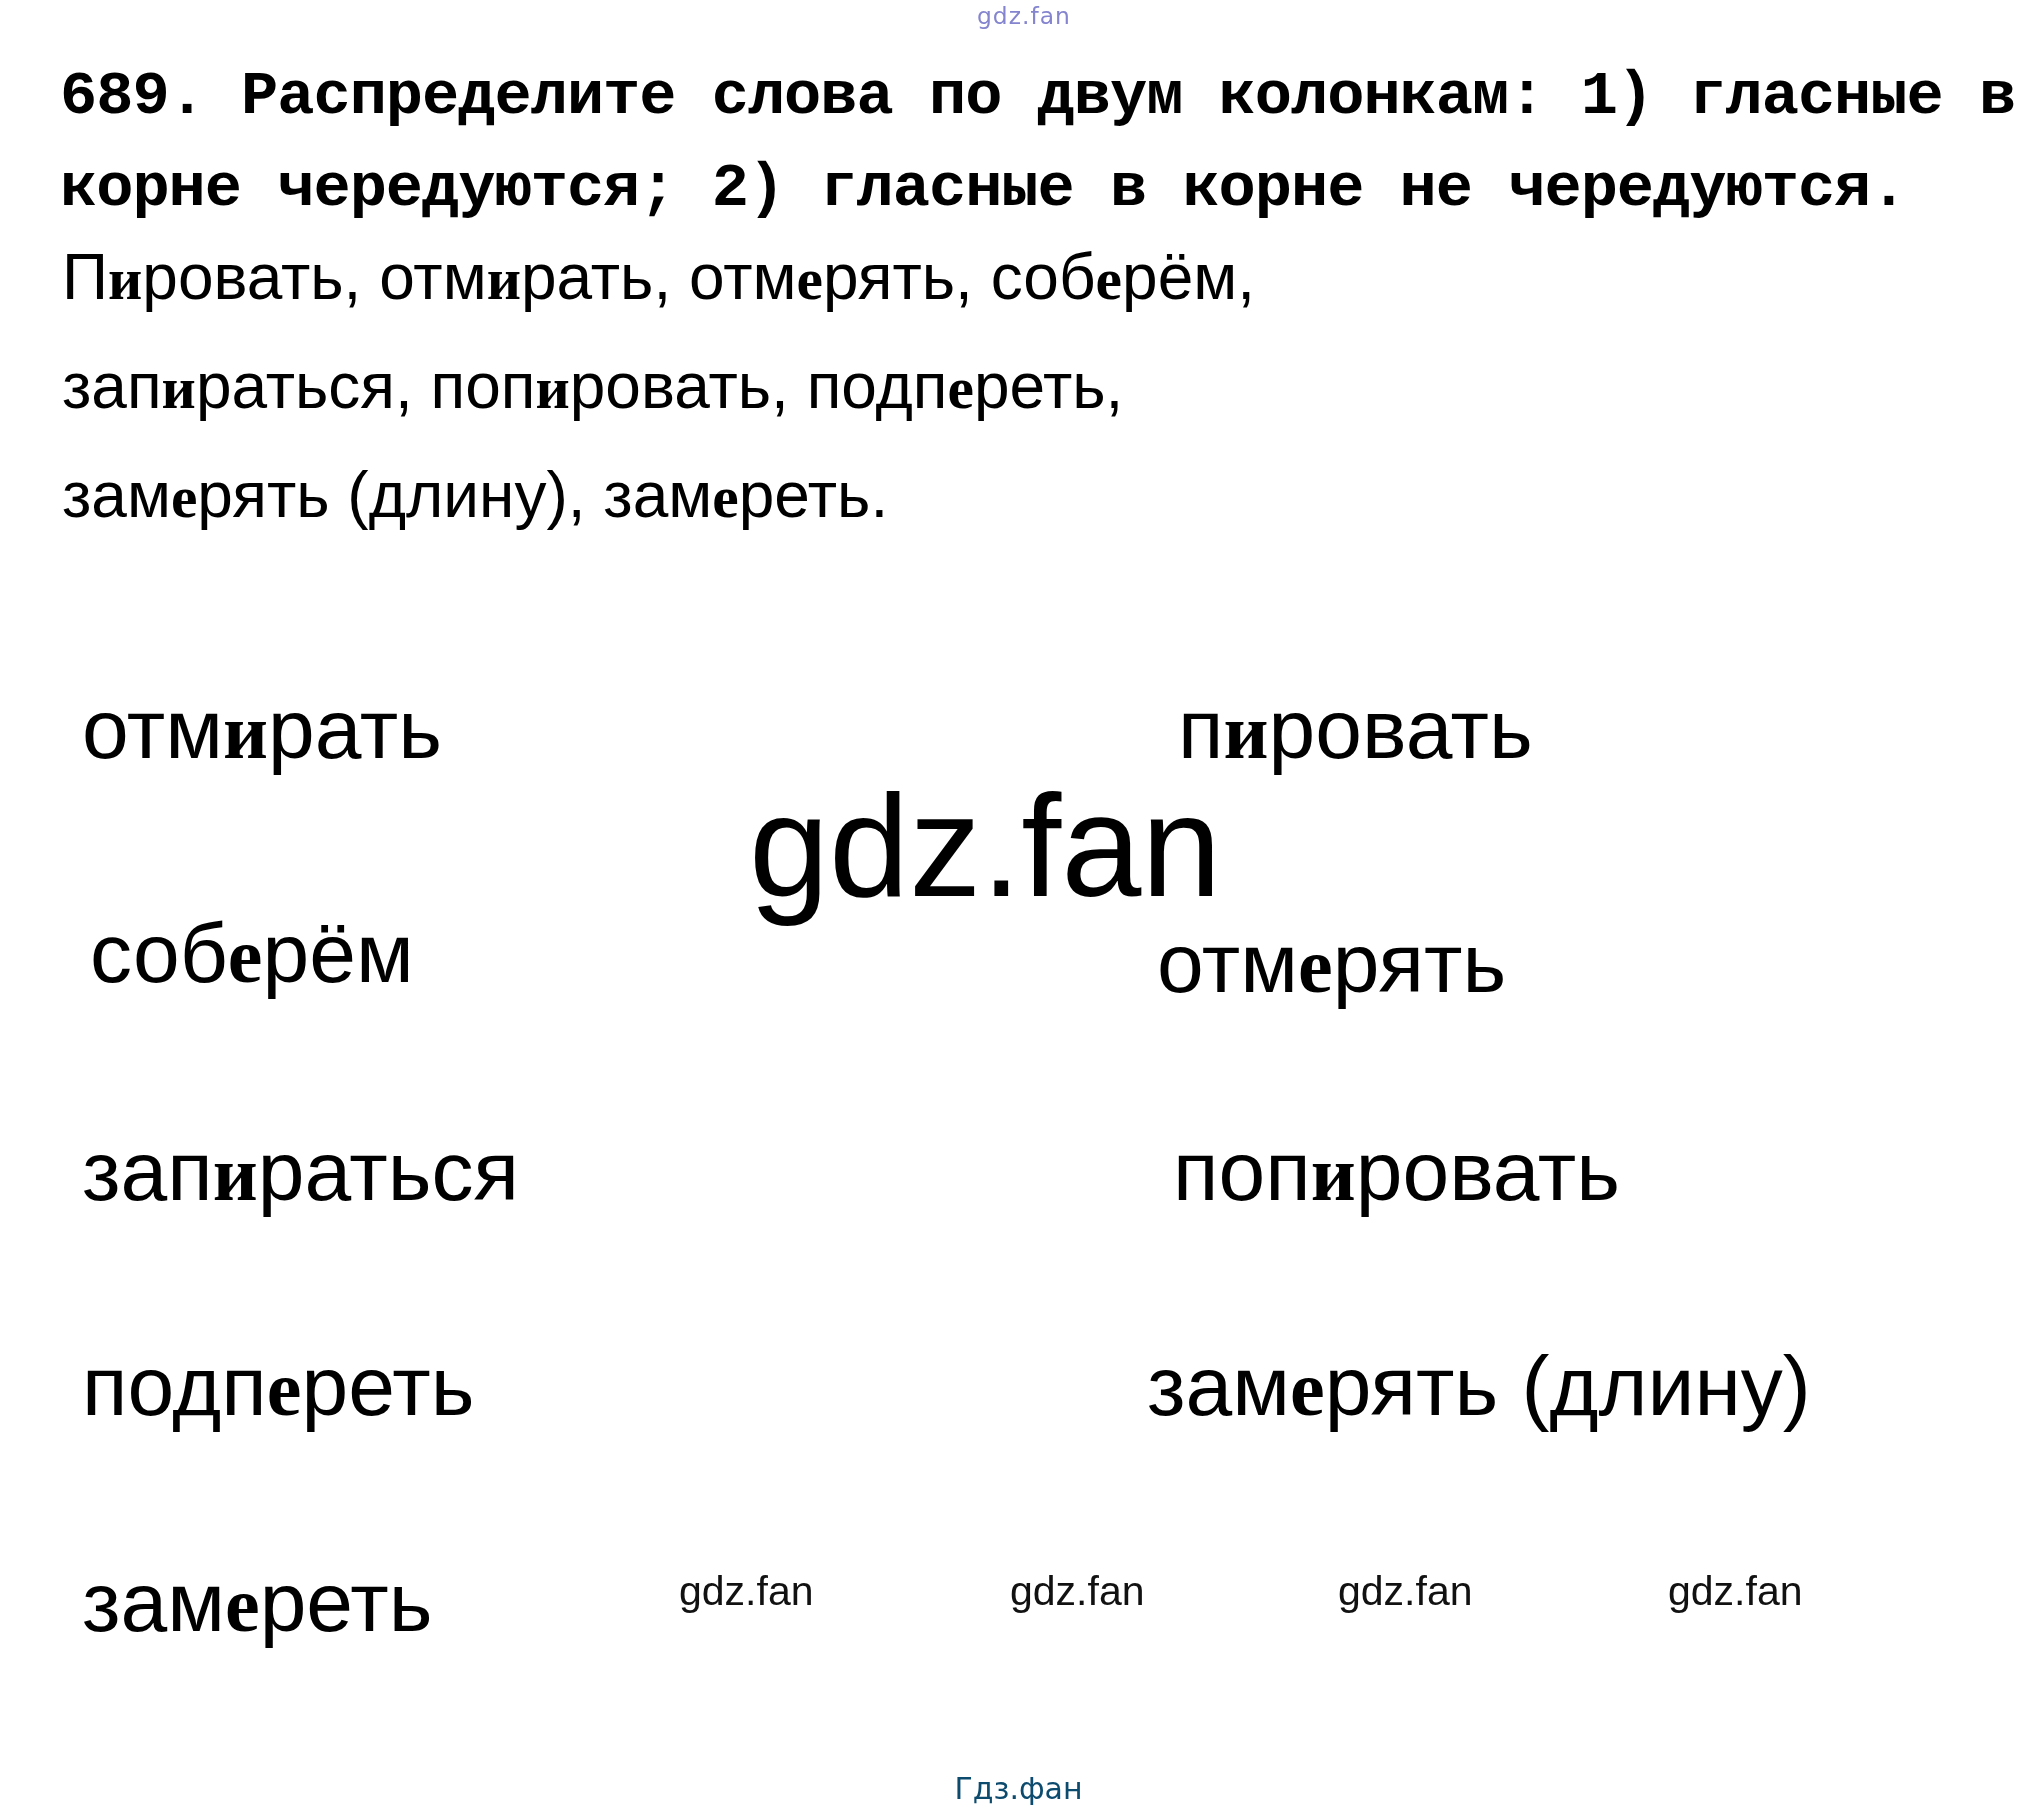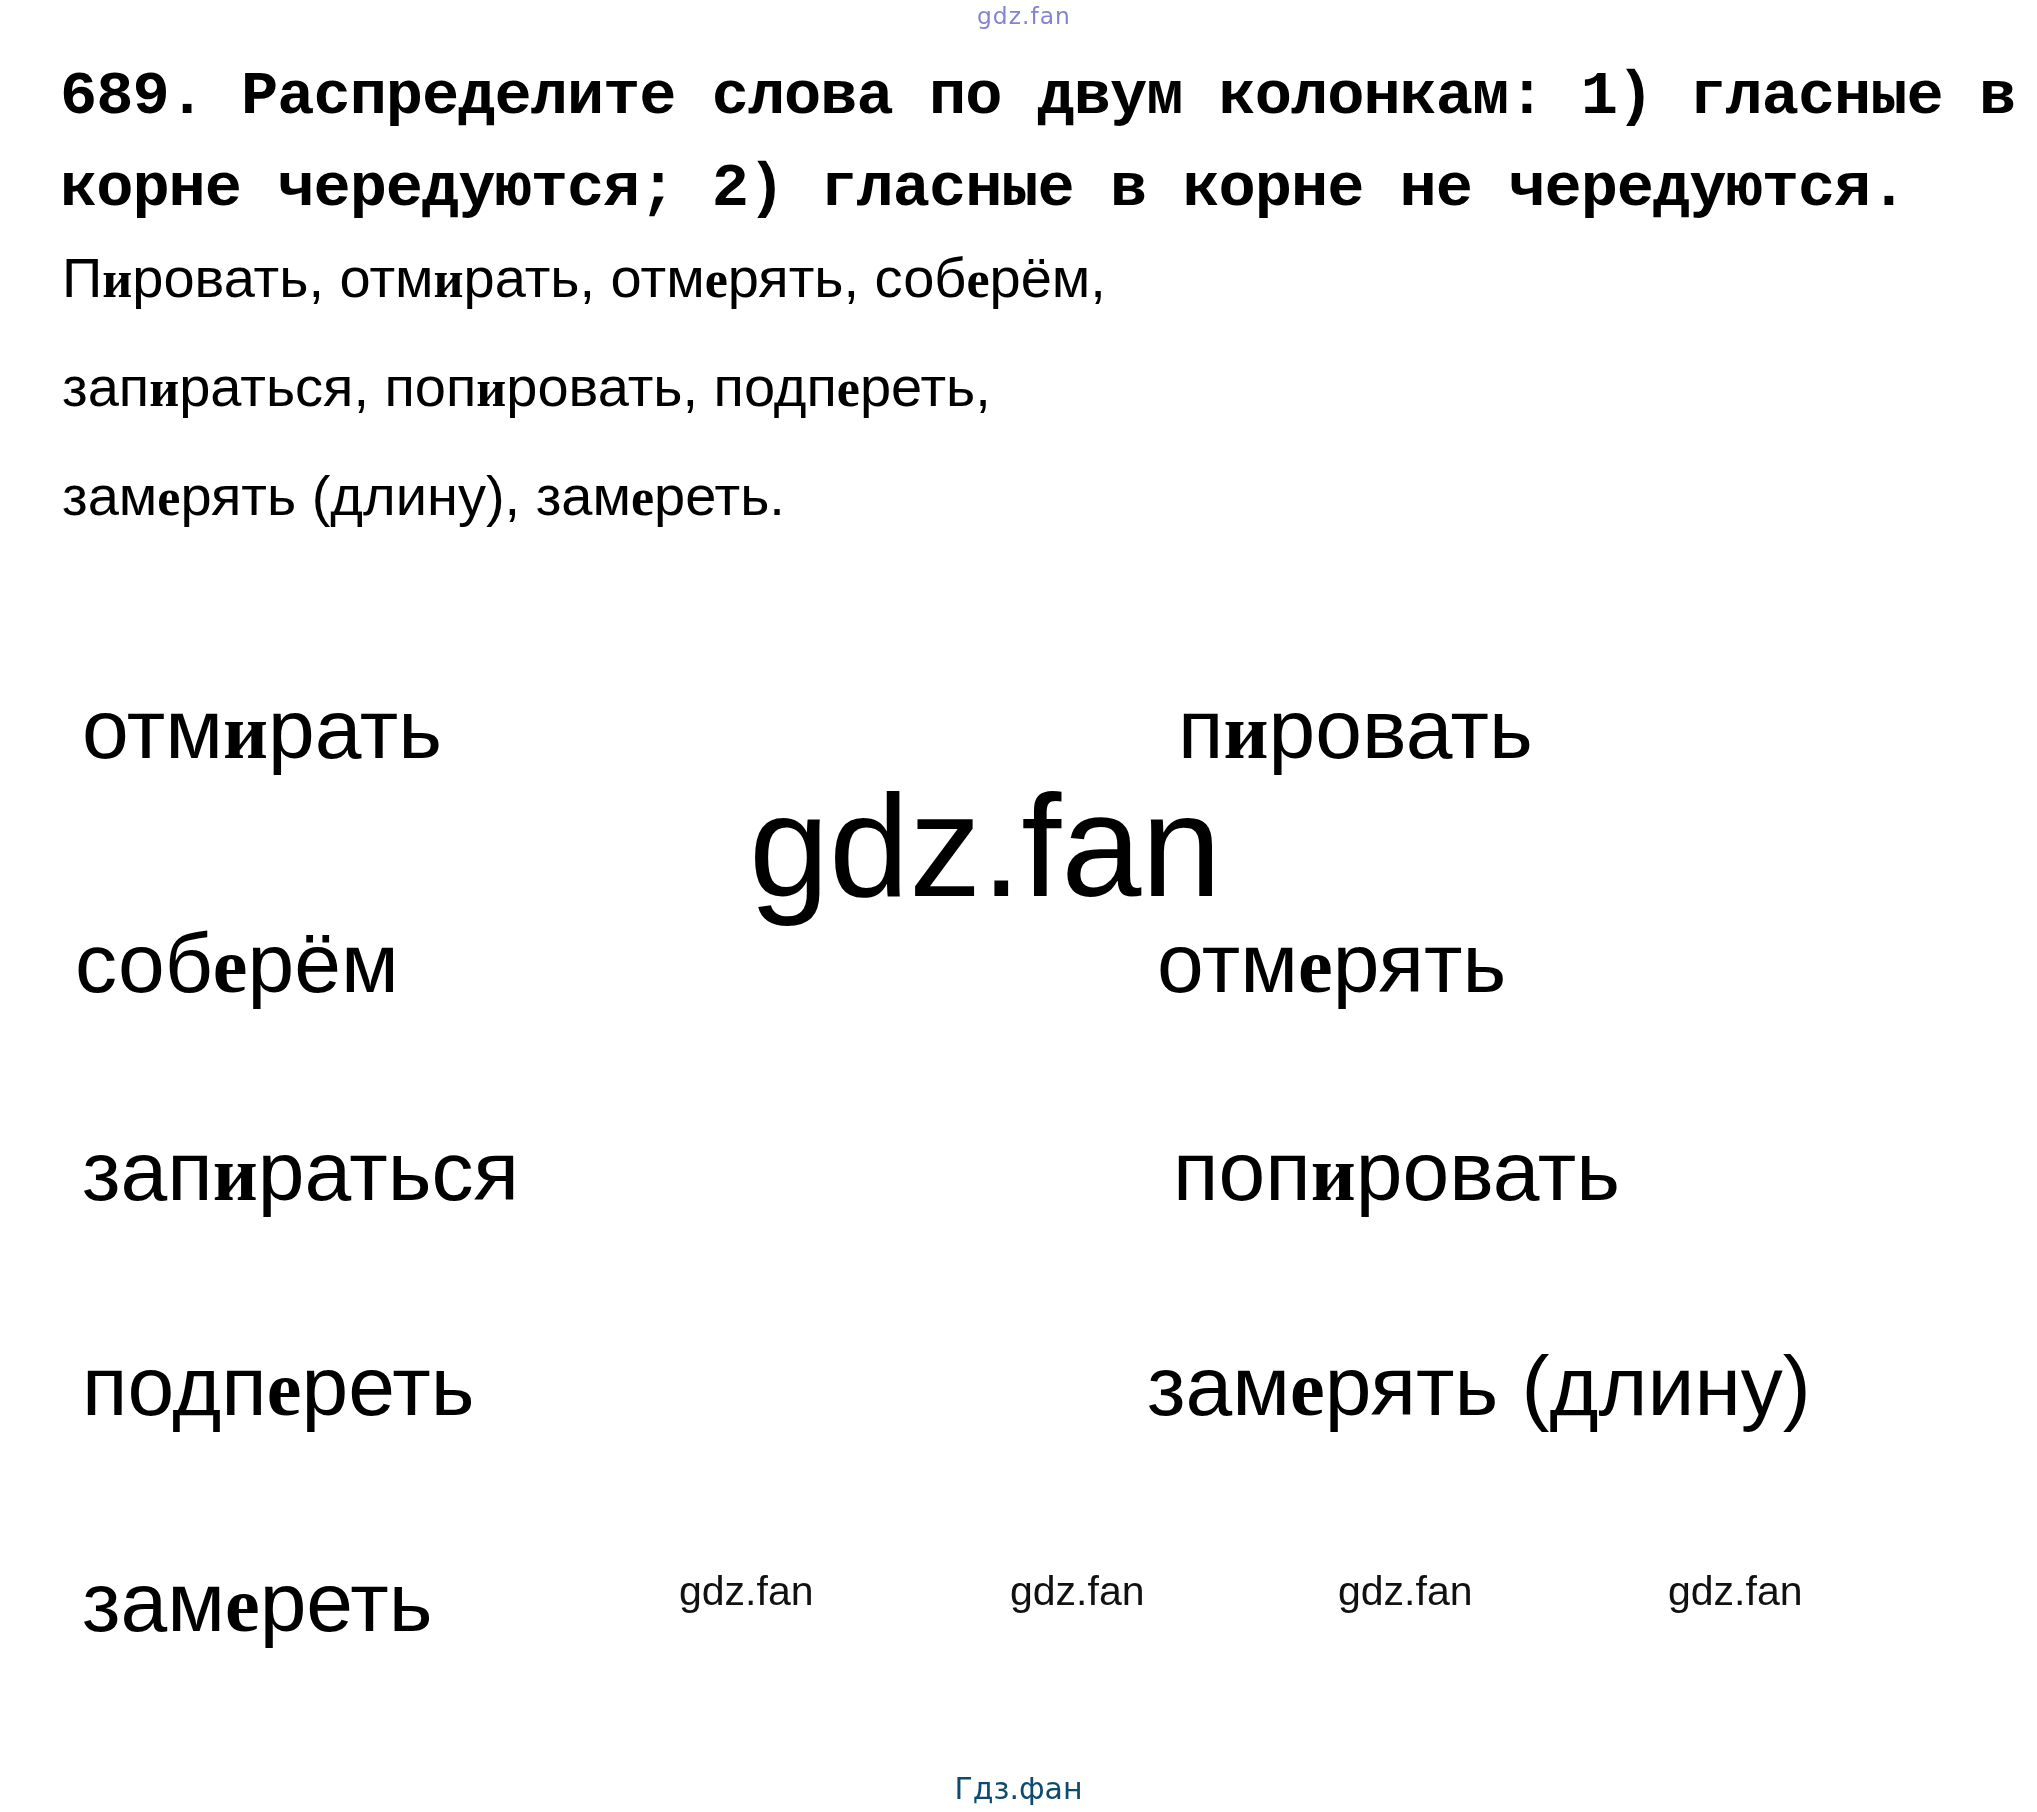--- a/index.html
+++ b/index.html
@@ -30,38 +30,38 @@
     font-weight: 700;
     font-size: 62px;
     line-height: 92px;
     letter-spacing: -1px;
     white-space: nowrap;
   }
   .word-list {
     position: absolute;
     left: 62px;
     top: 224px;
-    font-size: 56px;
+    font-size: 64px;
     line-height: 107px;
     white-space: nowrap;
   }
   
   .hl {
     font-family: "Liberation Serif", serif;
     font-weight: 700;
     font-size: 0.93em;
   }
   .answer {
     position: absolute;
     font-size: 84px;
     white-space: nowrap;
   }
   .a-l1 { left: 82px;   top: 681px;  }
   .a-r1 { left: 1178px; top: 681px;  }
-  .a-l2 { left: 75px;   top: 905px; margin-top: 10px;  }
+  .a-l2 { left: 90px;   top: 905px;  }
   .a-r2 { left: 1157px; top: 915px;  }
   .a-l3 { left: 82px;   top: 1123px; }
   .a-r3 { left: 1173px; top: 1123px; }
   .a-l4 { left: 82px;   top: 1338px; }
   .a-r4 { left: 1147px; top: 1338px; }
   .a-l5 { left: 82px;   top: 1554px; }
   .center-watermark {
     position: absolute;
     left: 749px;
     top: 768px;

